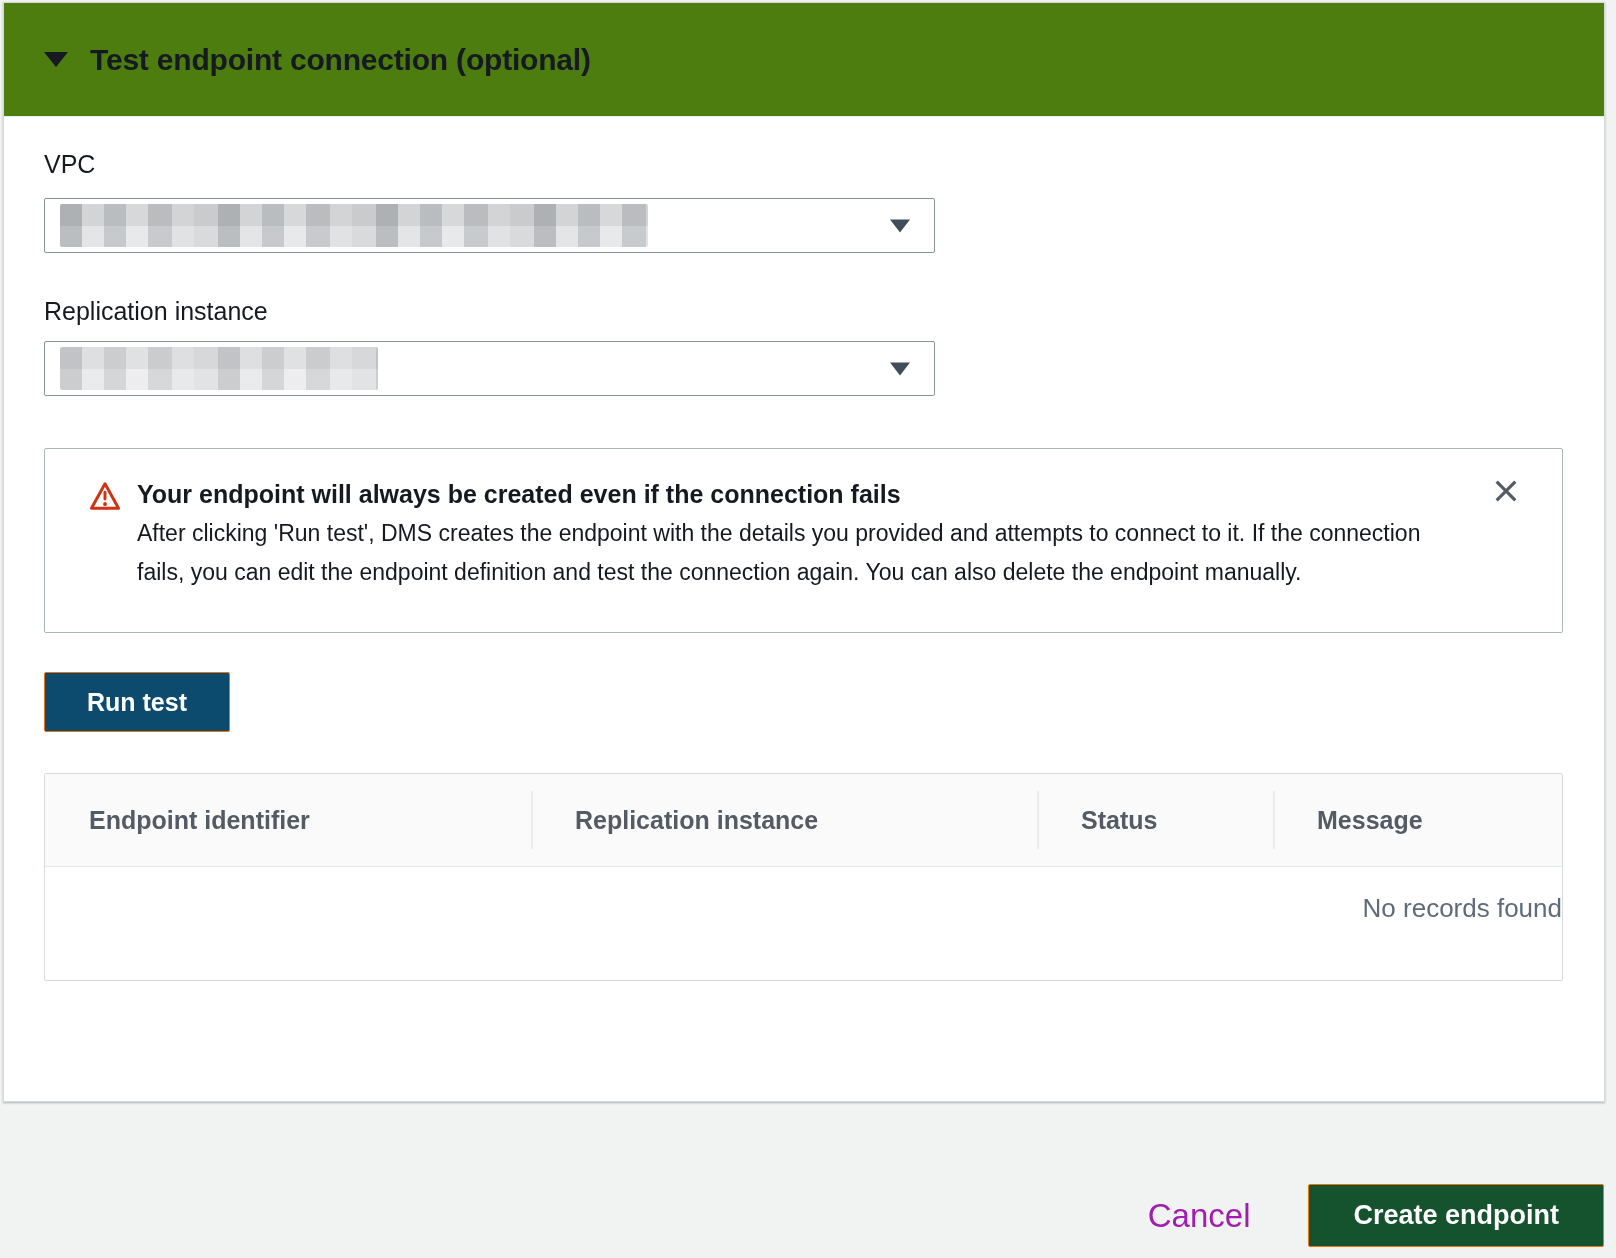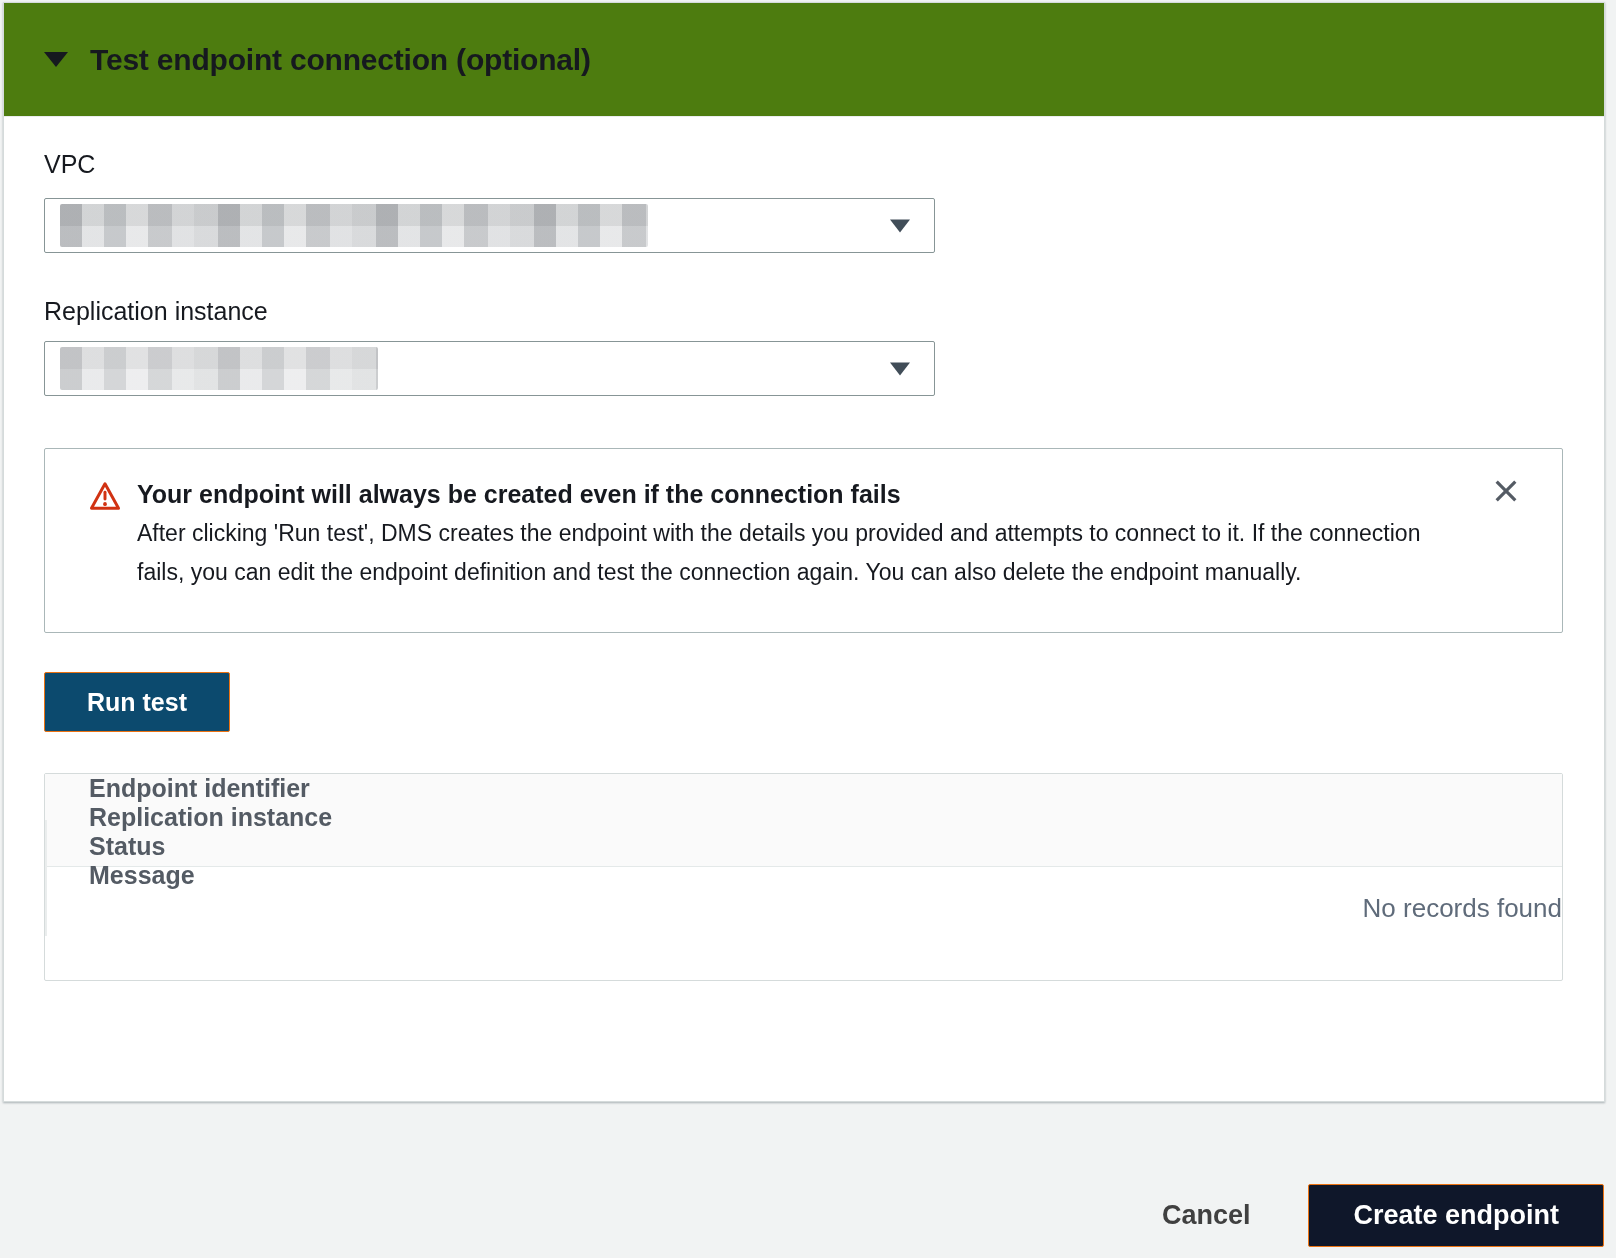--- a/index.html
+++ b/index.html
@@ -120,21 +120,20 @@
     margin-top:41px;
     width:1519px;
     border:1px solid #d5dbdb;
     border-radius:2px;
     background:#fff;
   }
   .thead {
     display:flex; height:93px;
     background:#fafafa;
     border-bottom:1px solid #e4e9e9;
-    flex-direction:column;
   }
   .th {
     position:relative;
     display:flex; align-items:center;
     padding-left:44px;
     font-size:25px; font-weight:bold; color:#545b64;
   }
   .th:not(:first-child)::before {
     content:""; position:absolute; left:0; top:17px;
     width:2px; height:58px; background:#eaeded;
@@ -147,26 +146,26 @@
     font-size:26px; color:#5f6b7a;
   }
 
   
   .footer-actions {
     position:absolute; top:1184px; right:12px;
     display:flex; align-items:center; gap:58px;
   }
   .cancel-btn {
     background:none; border:none;
-    color:#404040; font-size:27px; font-weight:bold;
+    color:#a21caf; font-size:33px; font-weight:normal;
     font-family:inherit; cursor:pointer;
   }
   .create-btn {
     height:63px; padding:0 44px;
-    background:#0f172a; border:1px solid #ec7211; border-radius:2px;
+    background:#14532d; border:1px solid #ec7211; border-radius:2px;
     color:#fff; font-size:27px; font-weight:bold;
     font-family:inherit; cursor:pointer;
   }
 </style>
 </head>
 <body>
 
 <section class="card">
 
   <div class="card-header">

